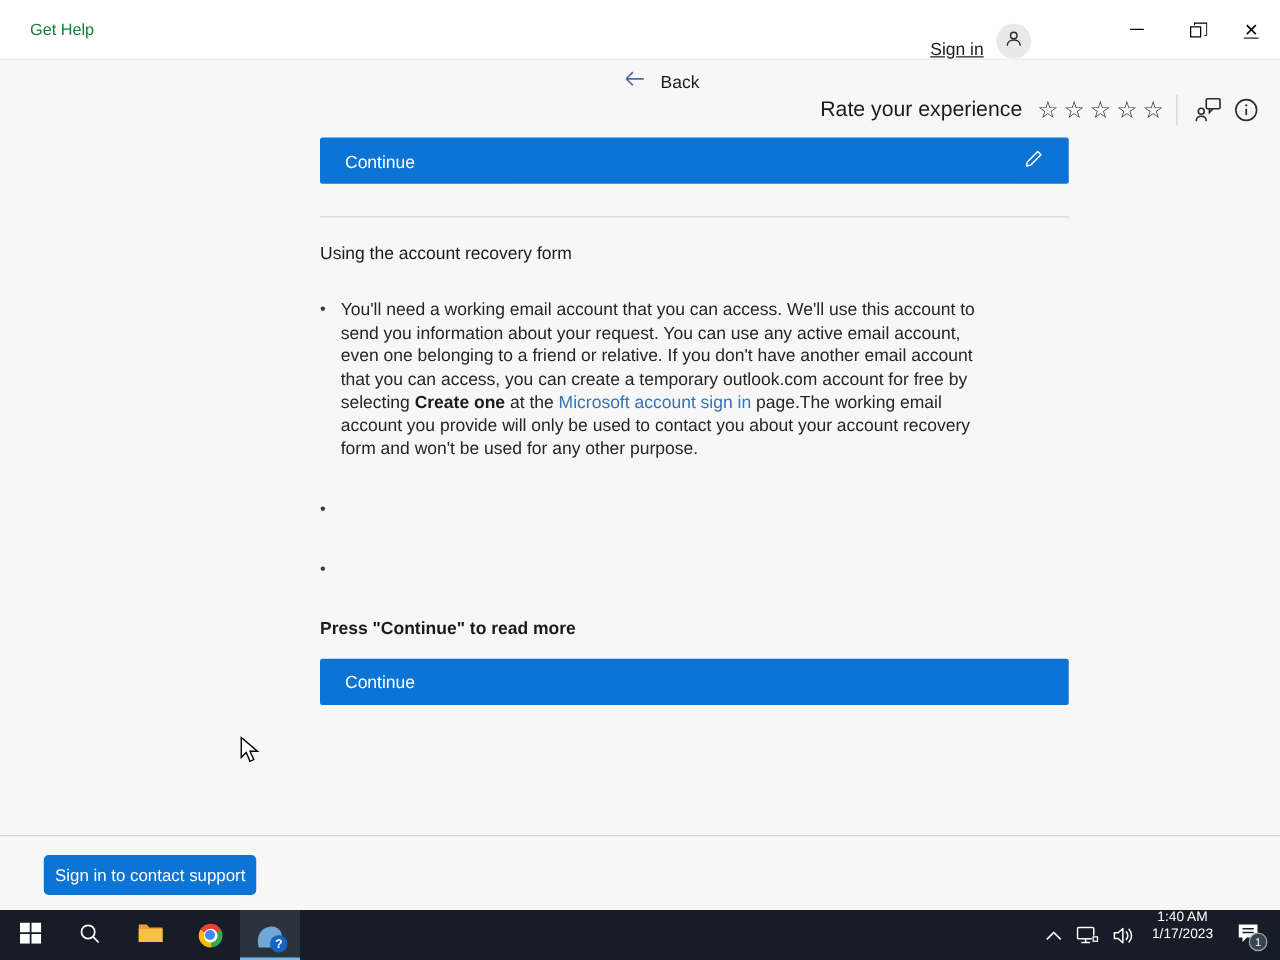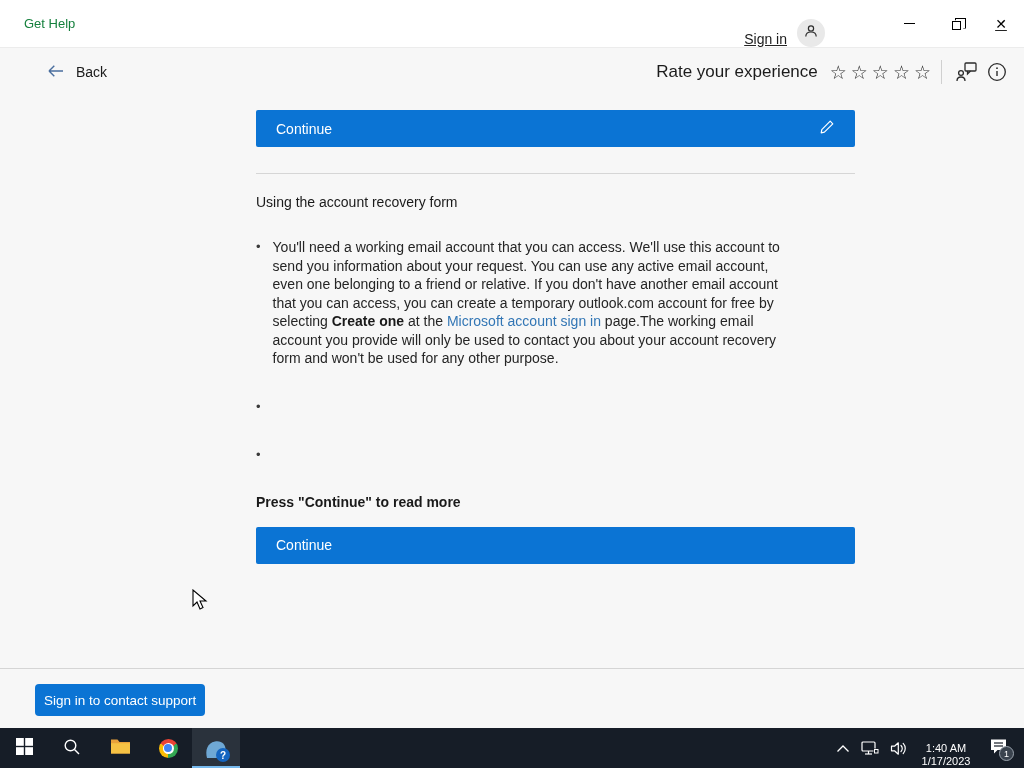--- a/index.html
+++ b/index.html
@@ -36,21 +36,21 @@
   .restore-glyph{position:relative;width:9px;height:9px;border:1px solid #000;background:#fff;margin-top:3px;margin-right:-3px;}
   .restore-glyph::before{
     content:"";position:absolute;left:2px;top:-4px;width:9px;height:9px;
     border:1px solid #000;border-left-width:1px;background:transparent;
     clip-path:polygon(0 0,100% 0,100% 100%,75% 100%,75% 25%,0 25%);
   }
   .close-glyph{font-size:14px;color:#000;line-height:1;}
   
   .toolbar{
     position:absolute;top:56px;left:12px;right:0;height:32px;
-    display:flex;align-items:center;padding:0 12px 0 35px;
+    display:flex;align-items:center;padding:0 12px 0 35px;flex-direction:column;
   }
   .back-btn{display:flex;align-items:center;gap:12px;background:none;border:none;cursor:default;}
   .back-label{font-size:14px;color:#1b1b1b;}
   .toolbar-right{margin-left:auto;display:flex;align-items:center;}
   .rate-label{font-size:17px;color:#1b1b1b;margin-right:10px;}
   .stars{display:flex;align-items:center;}
   .star{font-size:19px;color:#2b2b2b;line-height:1;padding:0 2px;cursor:default;background:none;border:none;}
   .tb-sep{width:1px;height:24px;background:#d0d0d0;margin:0 10px 0 8px;}
   .icon-btn{background:none;border:none;display:flex;align-items:center;justify-content:center;
     width:30px;height:30px;cursor:default;}
@@ -106,21 +106,21 @@
   .chrome-icon::after{
     content:"";position:absolute;left:50%;top:50%;width:8px;height:8px;margin:-4px 0 0 -4px;
     border-radius:50%;background:#4285f4;
   }
   .gethelp-icon{position:relative;width:26px;height:26px;}
   .gethelp-q{
     position:absolute;right:-1px;bottom:-1px;width:14px;height:14px;border-radius:50%;
     background:#1565c0;color:#fff;font-size:10px;font-weight:bold;
     display:flex;align-items:center;justify-content:center;
   }
-  .tray{margin-left:auto;display:flex;align-items:flex-end;padding-right:4px;}
+  .tray{margin-left:auto;display:flex;align-items:flex-start;padding-right:4px;}
   .tray-btn{background:none;border:none;display:flex;align-items:center;justify-content:center;
     height:40px;cursor:default;}
   .clock{width:64px;text-align:center;color:#fff;font-size:11px;line-height:13px;cursor:default;
     background:none;border:none;font-family:"Liberation Sans",sans-serif;}
   .action-center{position:relative;width:42px;}
   .ac-badge{
     position:absolute;right:6px;bottom:7px;width:15px;height:15px;border-radius:50%;
     background:#3a434e;border:1px solid #9aa3ad;color:#fff;font-size:9px;
     display:flex;align-items:center;justify-content:center;
   }

